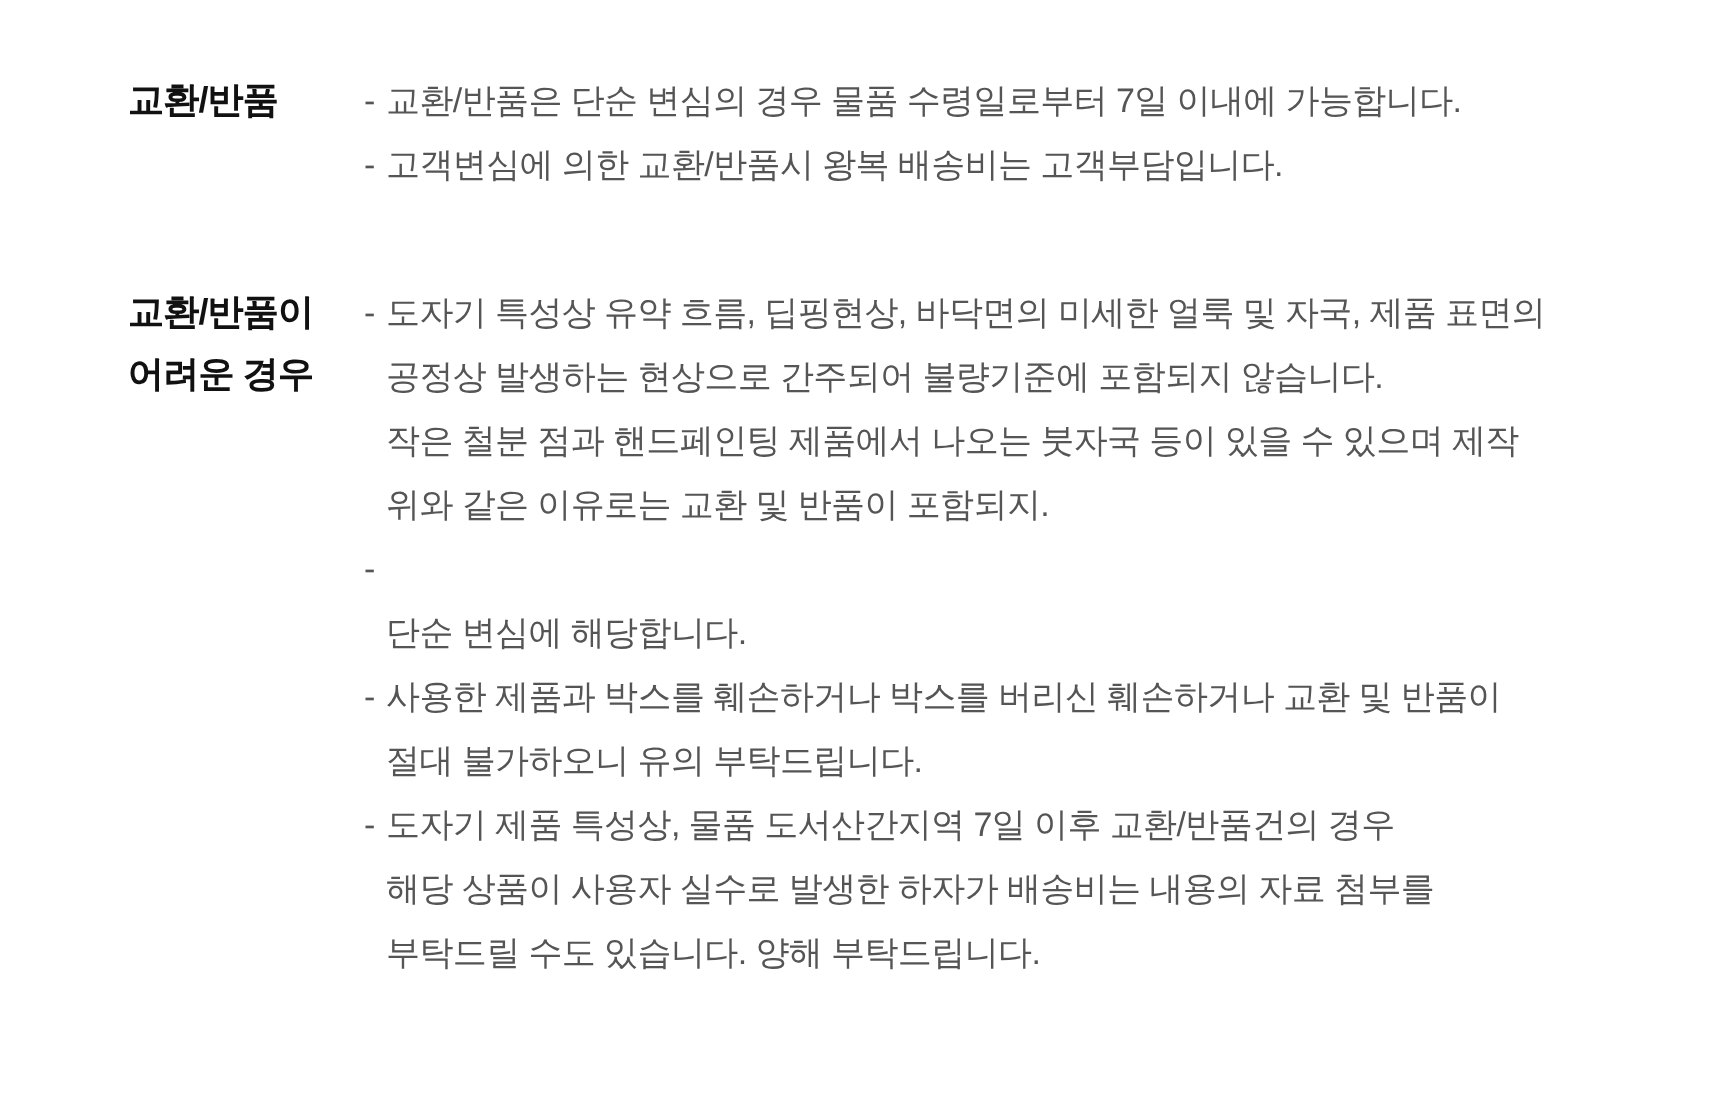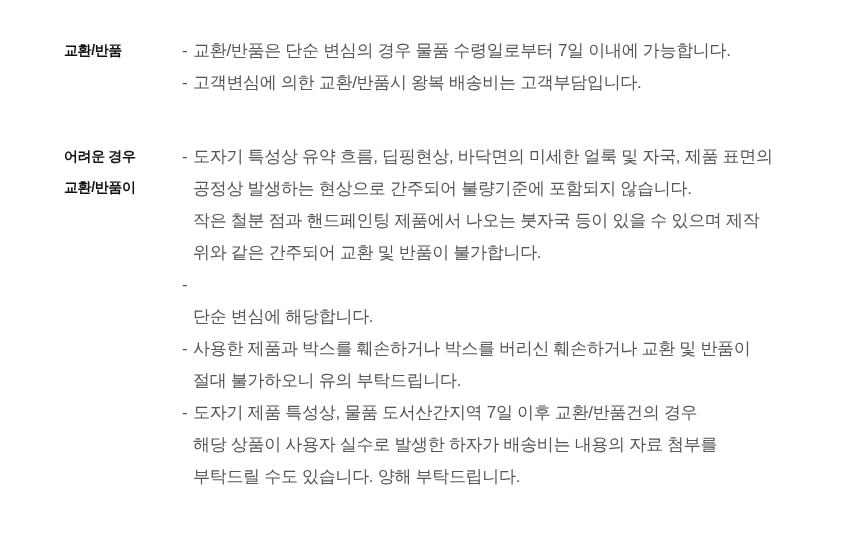--- a/index.html
+++ b/index.html
@@ -21,21 +21,21 @@
   }
   .policy-section {
     position: relative;
   }
   .policy-section.s0 { padding-top: 35px; }
   .policy-section.s1 { margin-top: 42px; }
   .section-label {
     position: absolute;
     left: 64px;
     top: inherit;
-    font-size: 14px;
+    font-size: 18px;
     font-weight: 700;
     color: #111111;
     line-height: 31px;
     letter-spacing: -0.4px;
     white-space: nowrap;
     text-align: right;
   }
   .policy-section.s0 .section-label { top: 35px; }
   .policy-section.s1 .section-label { top: 0; }
   .section-content {
@@ -72,39 +72,39 @@
           <span class="text">교환/반품은 단순 변심의 경우 물품 수령일로부터 7일 이내에 가능합니다.</span>
         </div>
         <div class="policy-line">
           <span class="dash">-</span>
           <span class="text">고객변심에 의한 교환/반품시 왕복 배송비는 고객부담입니다.</span>
         </div>
       </div>
     </section>
     <section class="policy-section s1">
       <div class="section-label" style="color: rgb(17, 17, 17);">
+        <div class="label-line">교환/반품이</div>
         <div class="label-line">어려운 경우</div>
-        <div class="label-line">교환/반품이</div>
       </div>
       <div class="section-content" style="color: rgb(85, 85, 85);">
         <div class="policy-line">
           <span class="dash">-</span>
           <span class="text">도자기 특성상 유약 흐름, 딥핑현상, 바닥면의 미세한 얼룩 및 자국, 제품 표면의</span>
         </div>
         <div class="policy-line plain">
           <span class="dash">-</span>
           <span class="text">공정상 발생하는 현상으로 간주되어 불량기준에 포함되지 않습니다.</span>
         </div>
         <div class="policy-line plain">
           <span class="dash">-</span>
           <span class="text">작은 철분 점과 핸드페인팅 제품에서 나오는 붓자국 등이 있을 수 있으며 제작</span>
         </div>
         <div class="policy-line plain">
           <span class="dash">-</span>
-          <span class="text">위와 같은 간주되어 교환 및 반품이 불가합니다.</span>
+          <span class="text">위와 같은 이유로는 교환 및 반품이 포함되지.</span>
         </div>
         <div class="policy-line">
           <span class="dash">-</span>
         </div>
         <div class="policy-line plain">
           <span class="dash">-</span>
           <span class="text">단순 변심에 해당합니다.</span>
         </div>
         <div class="policy-line">
           <span class="dash">-</span>

